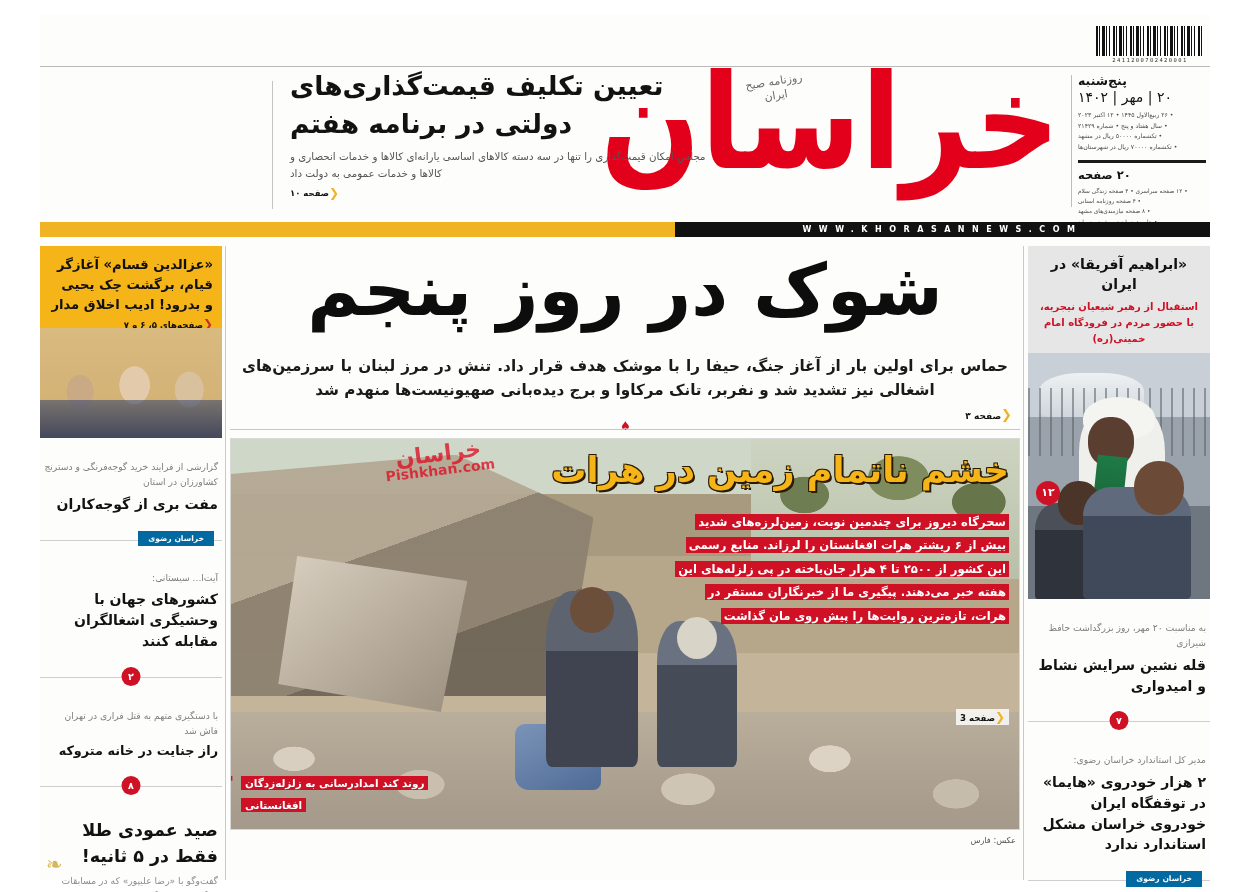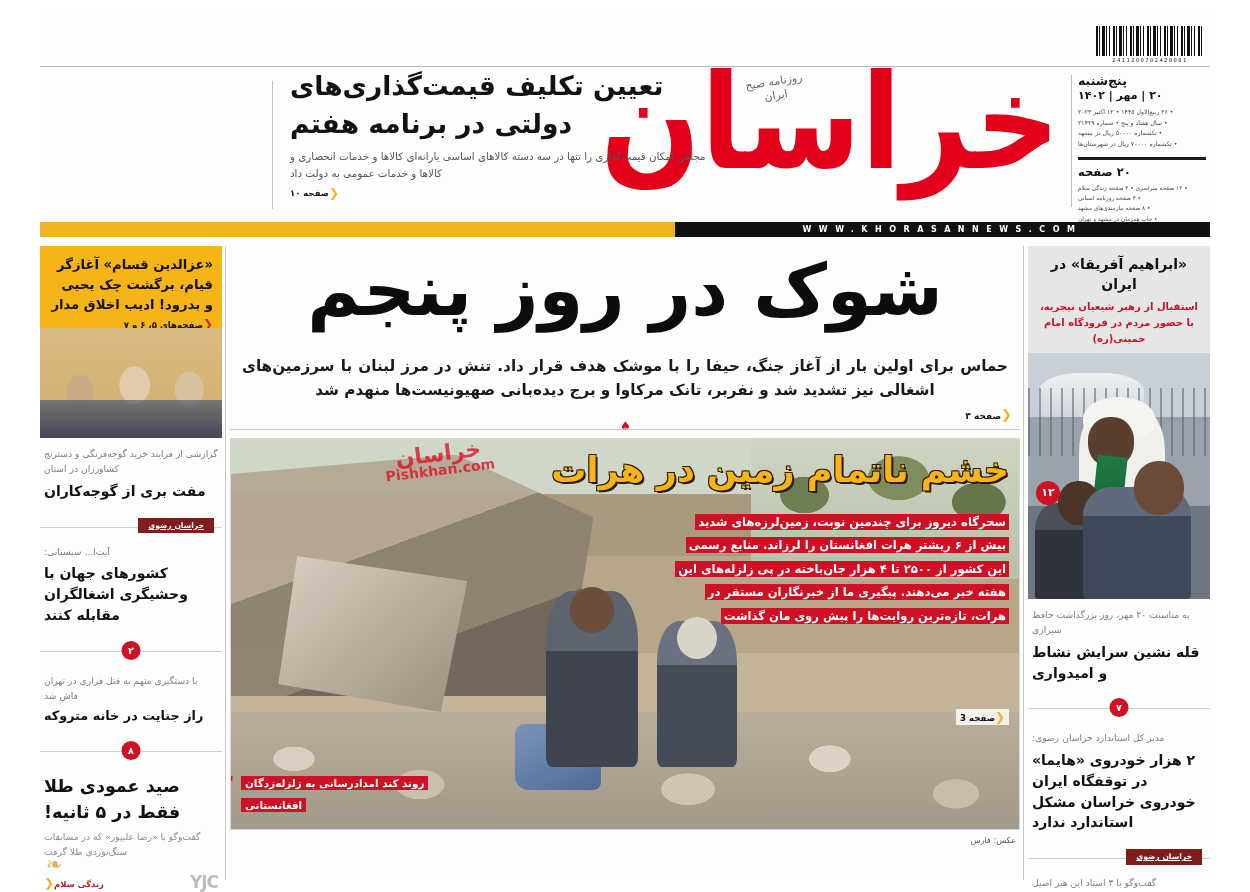--- a/index.html
+++ b/index.html
@@ -46,21 +46,21 @@
   }
   .dateblock {
     position: absolute; right: 4px; top: 6px; width: 128px;
     text-align: left; color: #2b2b2b; direction: rtl;
   }
   .dateblock .dow {
     font-size: 12.5px; font-weight: bold; color: #111; text-align: left;
     letter-spacing: -.2px;
   }
   .dateblock .greg {
-    font-size: 11px; font-weight: bold; color: #111; margin-top: 1px;
+    font-size: 14px; font-weight: normal; color: #111; margin-top: 1px;
     text-align: left; letter-spacing: -.2px;
   }
   .dateblock .meta {
     margin-top: 5px; font-size: 6.2px; line-height: 1.72; color: #4a4a4a;
     text-align: left;
   }
   .dateblock .rule { height: 3px; background: #1a1a1a; margin: 7px 0 5px 0; }
   .dateblock .pages {
     font-size: 11.5px; font-weight: bold; color: #111; text-align: left;
   }
@@ -163,40 +163,40 @@
       radial-gradient(ellipse 32px 40px at 82% 56%, #d8c2a4 0 44%, transparent 46%),
       linear-gradient(180deg,#d8bb84 0%, #cfae74 100%);
     opacity: .96;
   }
   .yb-photo::after {
     content:""; position:absolute; left:0; right:0; bottom:0; height:38px;
     background: linear-gradient(180deg, rgba(40,60,110,.55), rgba(30,45,90,.82));
   }
 
   .story {
-    padding: 9px 4px 8px 4px; text-align: left;
+    padding: 9px 4px 8px 4px; text-align: right; margin-top: 13px;
   }
   .story .kicker {
     font-size: 9.2px; color: #7d7d7d; line-height: 1.62; margin-bottom: 4px;
   }
   .story h4 {
     font-size: 14px; font-weight: bold; color: #121212; line-height: 1.48;
     letter-spacing: -.35px;
   }
   .story h4.sm { font-size: 12.8px; }
   .story h4.lg { font-size: 17.5px; line-height: 1.45; }
   .story .after {
     margin-top: 5px; font-size: 9.2px; color: #8a8a8a; line-height: 1.6;
   }
   .tagrow { position: relative; height: 18px; margin-top: 8px; }
   .tagrow .line { position: absolute; top: 9px; left: 0; right: 0; height: 1px; background: #cfcfcf; }
   .tag-red {
     position: absolute; right: 8px; top: 0;
-    background: #7f1d1d; color: #fff; font-size: 7.6px; font-weight: bold;
-    padding: 2px 10px; line-height: 1.5; text-decoration: underline;
+    background: #0369a1; color: #fff; font-size: 7.6px; font-weight: bold;
+    padding: 2px 10px; line-height: 1.5;
   }
   .dotrow { position: relative; height: 20px; margin: 7px 0 4px 0; }
   .dotrow .line { position: absolute; top: 10px; left: 0; right: 0; height: 1px; background: #cfcfcf; }
   .dotrow .num {
     position: absolute; left: 50%; top: 0; transform: translateX(-50%);
     width: 19px; height: 19px; border-radius: 50%;
     background: #cf1126; color: #fff; font-size: 9.5px; font-weight: bold;
     text-align: center; line-height: 19px;
   }
   .yjc-row { position: relative; height: 22px; margin-top: 4px; }

